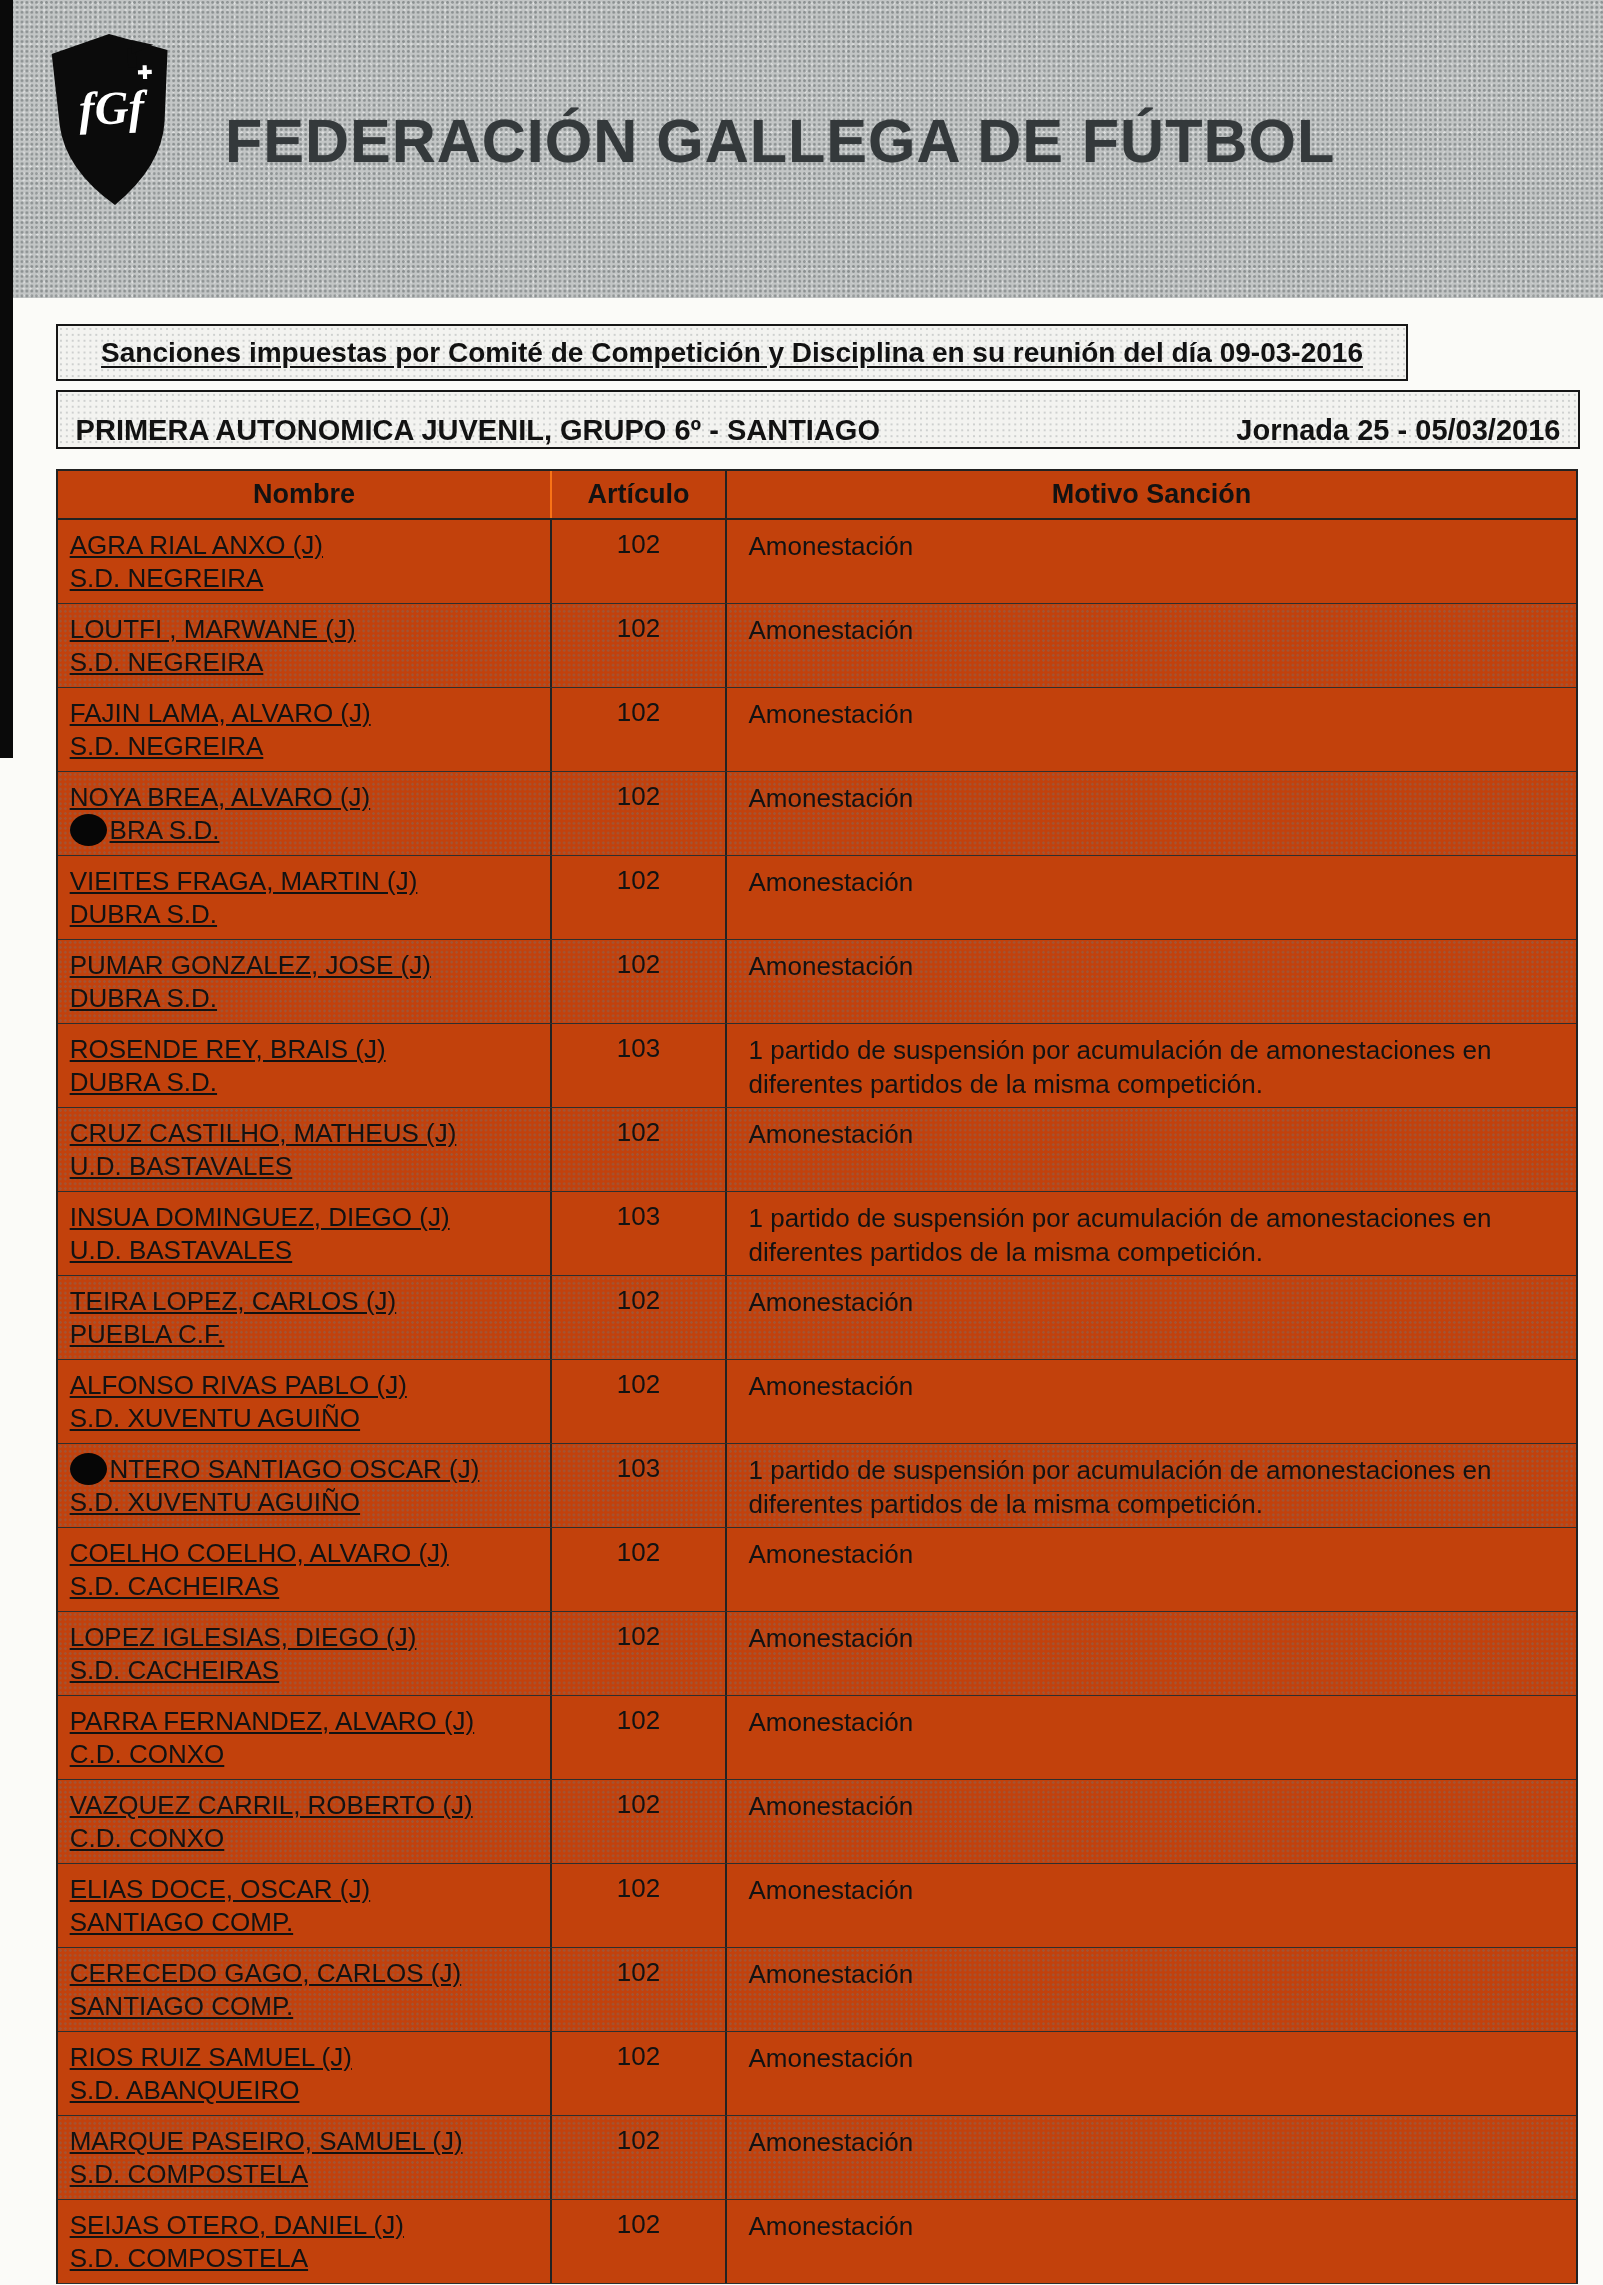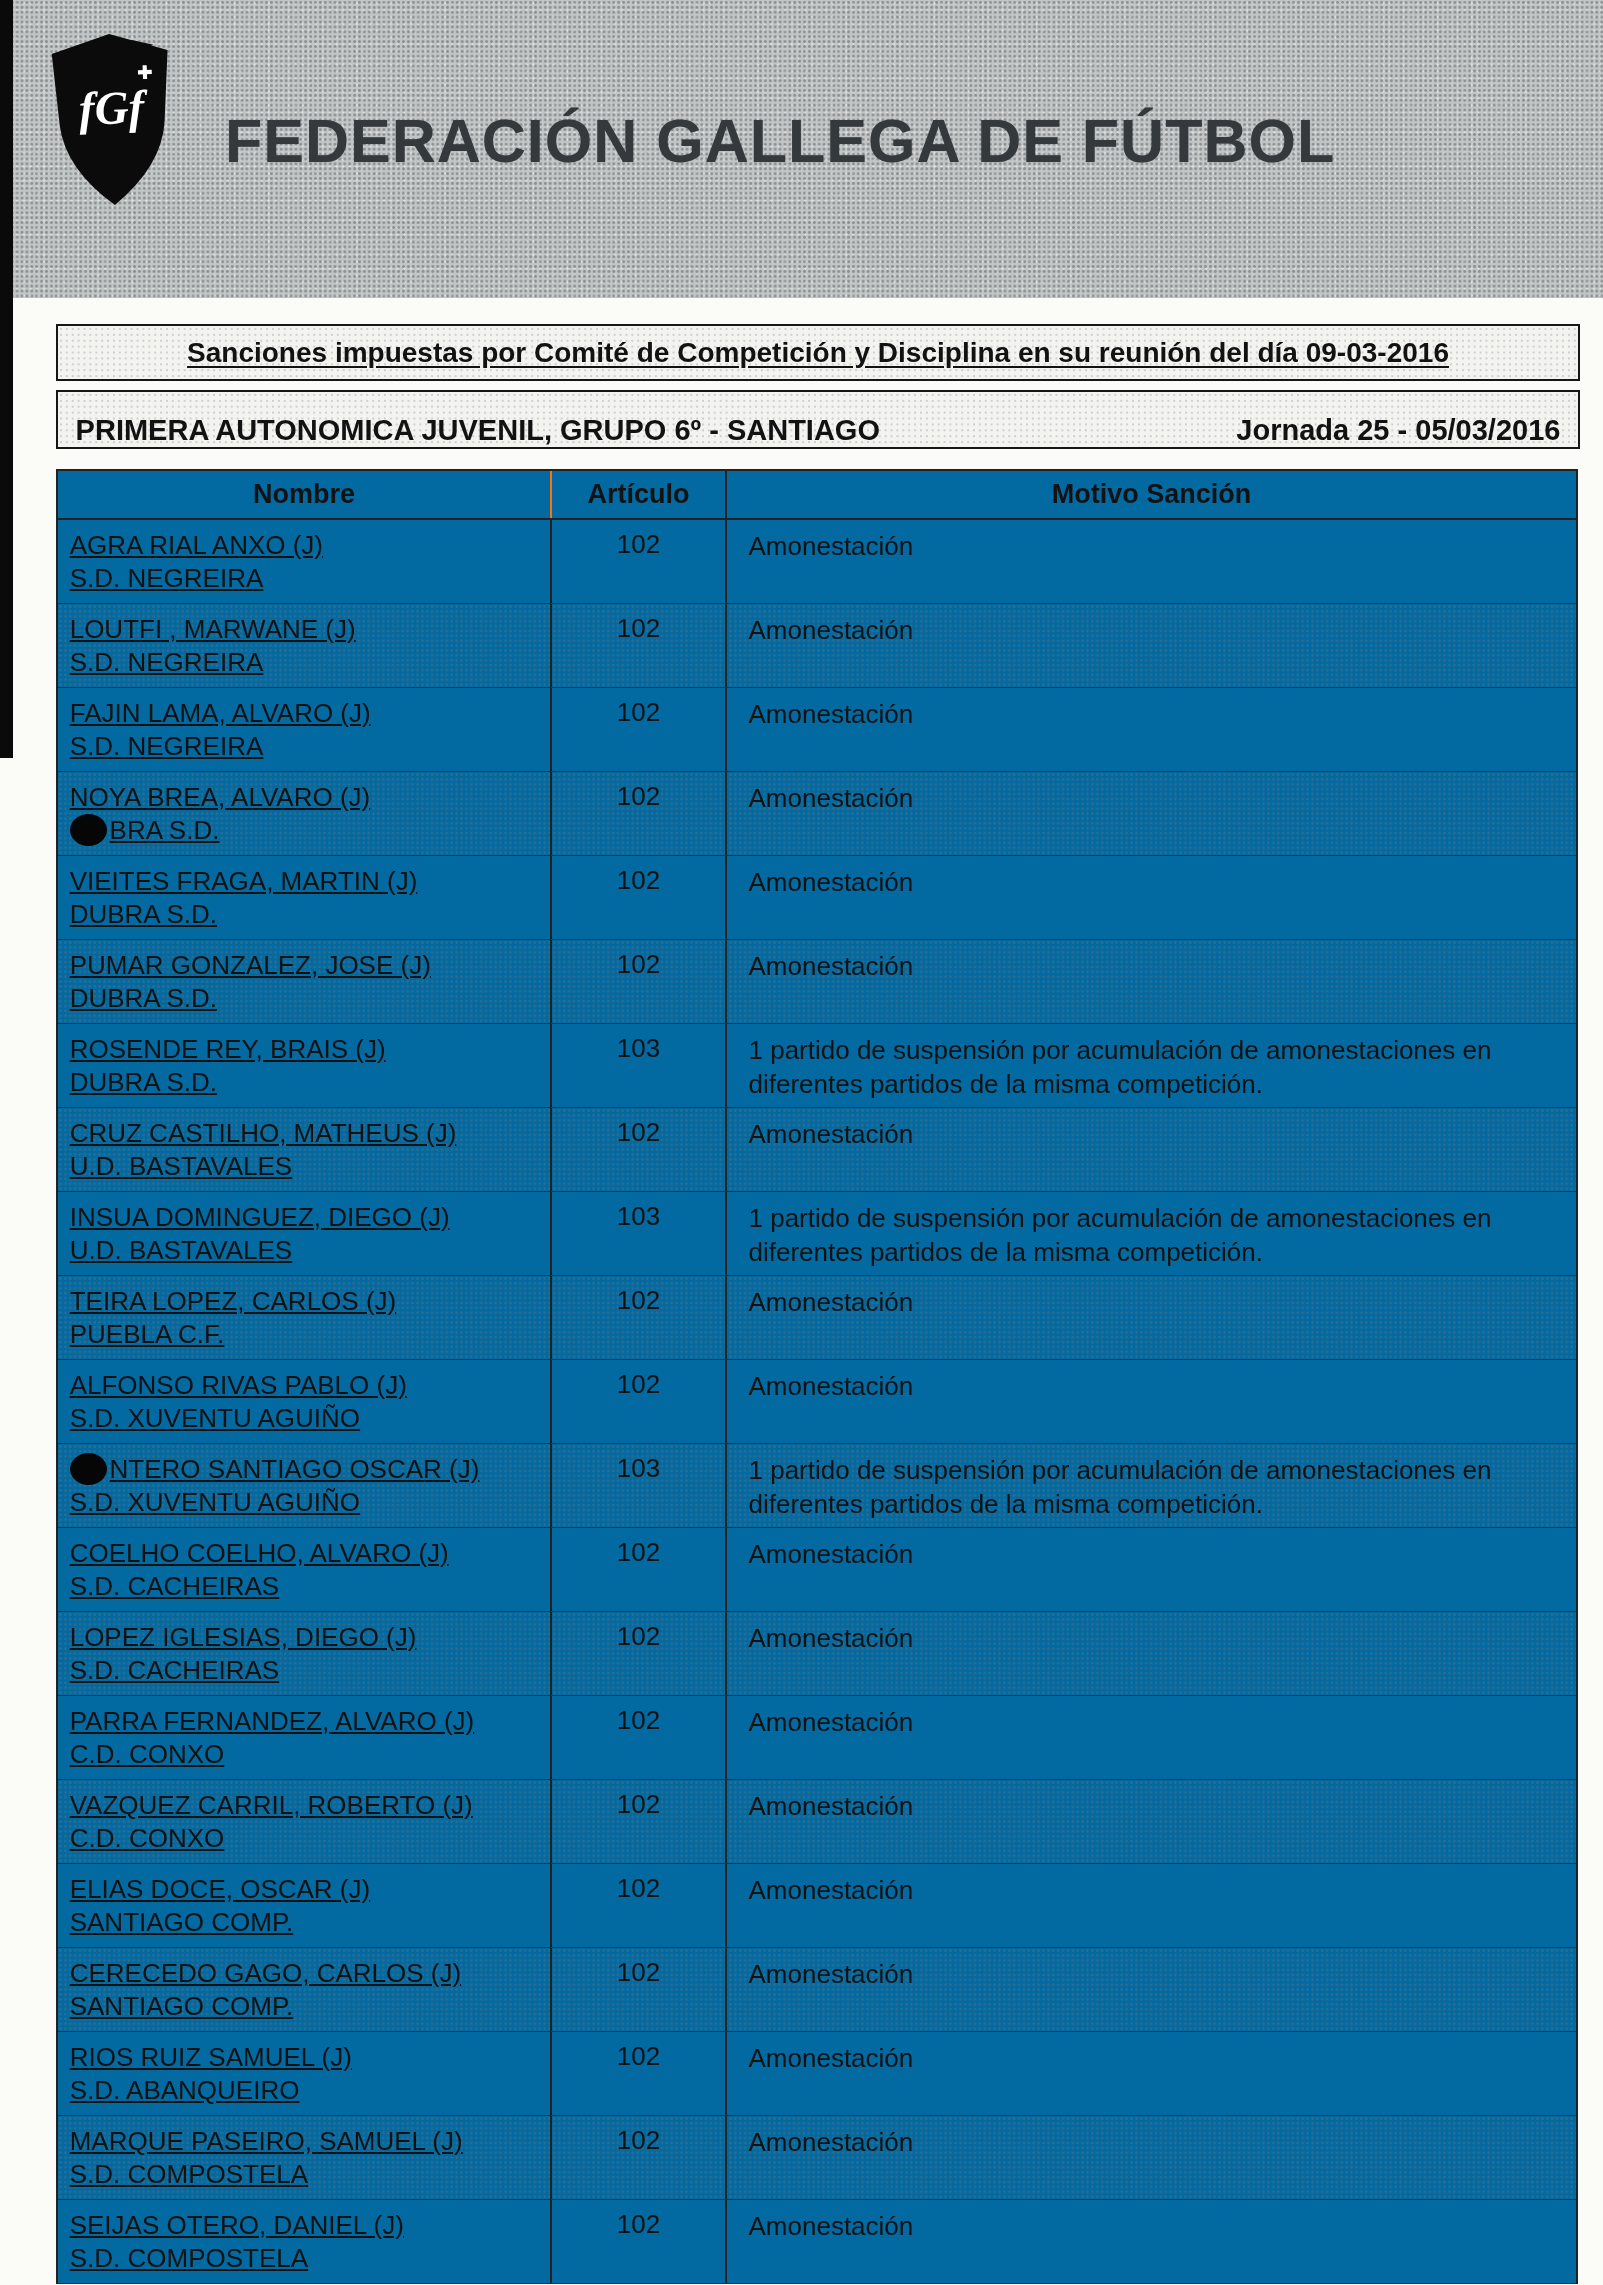--- a/index.html
+++ b/index.html
@@ -54,21 +54,21 @@
     font-size: 61px; font-weight: bold;
     color: #34393b;
     letter-spacing: 1px;
     text-shadow: 0 0 1px rgba(40,45,47,.4);
     white-space: nowrap;
   }
 
   
   .title-box {
     position: absolute; left: 56px; top: 324px;
-    width: 1524px; height: 57px;
+    width: 1352px; height: 57px;
     border: 2.9px solid #161616;
     display: flex; align-items: center; justify-content: center;
   }
   .title-text {
     font-size: 28px; font-weight: bold;
     text-decoration: underline;
     text-underline-offset: 3.9px;
     white-space: nowrap;
   }
   .competition-box {
@@ -80,21 +80,21 @@
     font-size: 29px; font-weight: bold;
   }
 
   
   .table {
     position: absolute; left: 56px; top: 469px;
     width: 1522px;
     border-left: 2px solid #222;
     border-right: 2px solid #222;
     border-top: 2px solid #222;
-    background: #0369a1;
+    background: #c2410c;
   }
   .thead {
     display: grid;
     grid-template-columns: 492px 177px 1fr;
     height: 49px;
     align-items: center;
     border-bottom: 2px solid #222;
     font-size: 27px; font-weight: bold;
   }
   .thead > div { text-align: center; }

